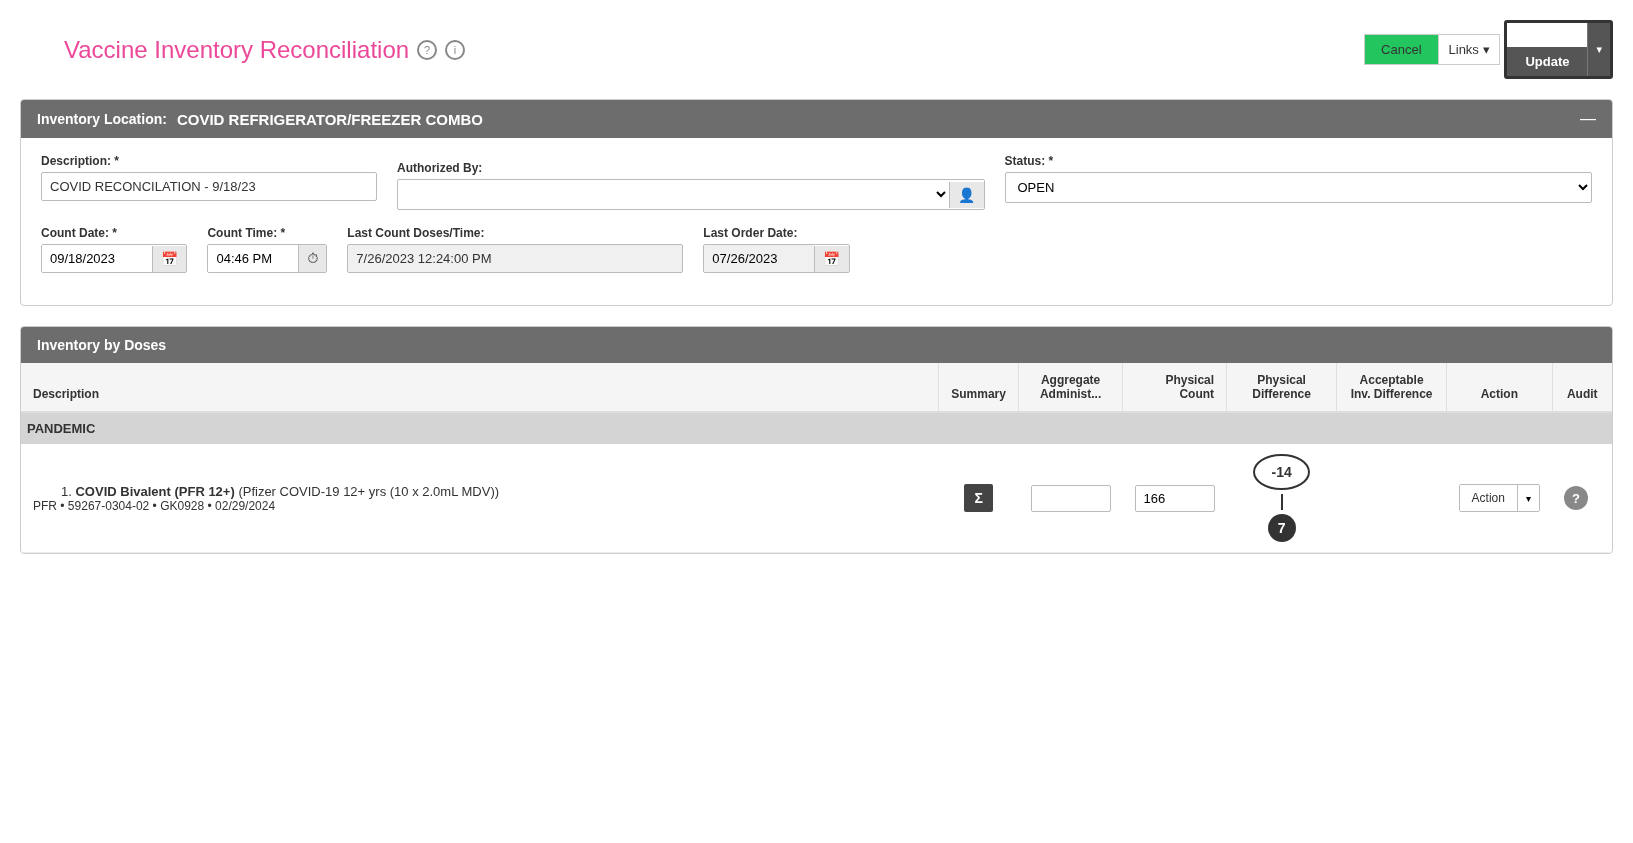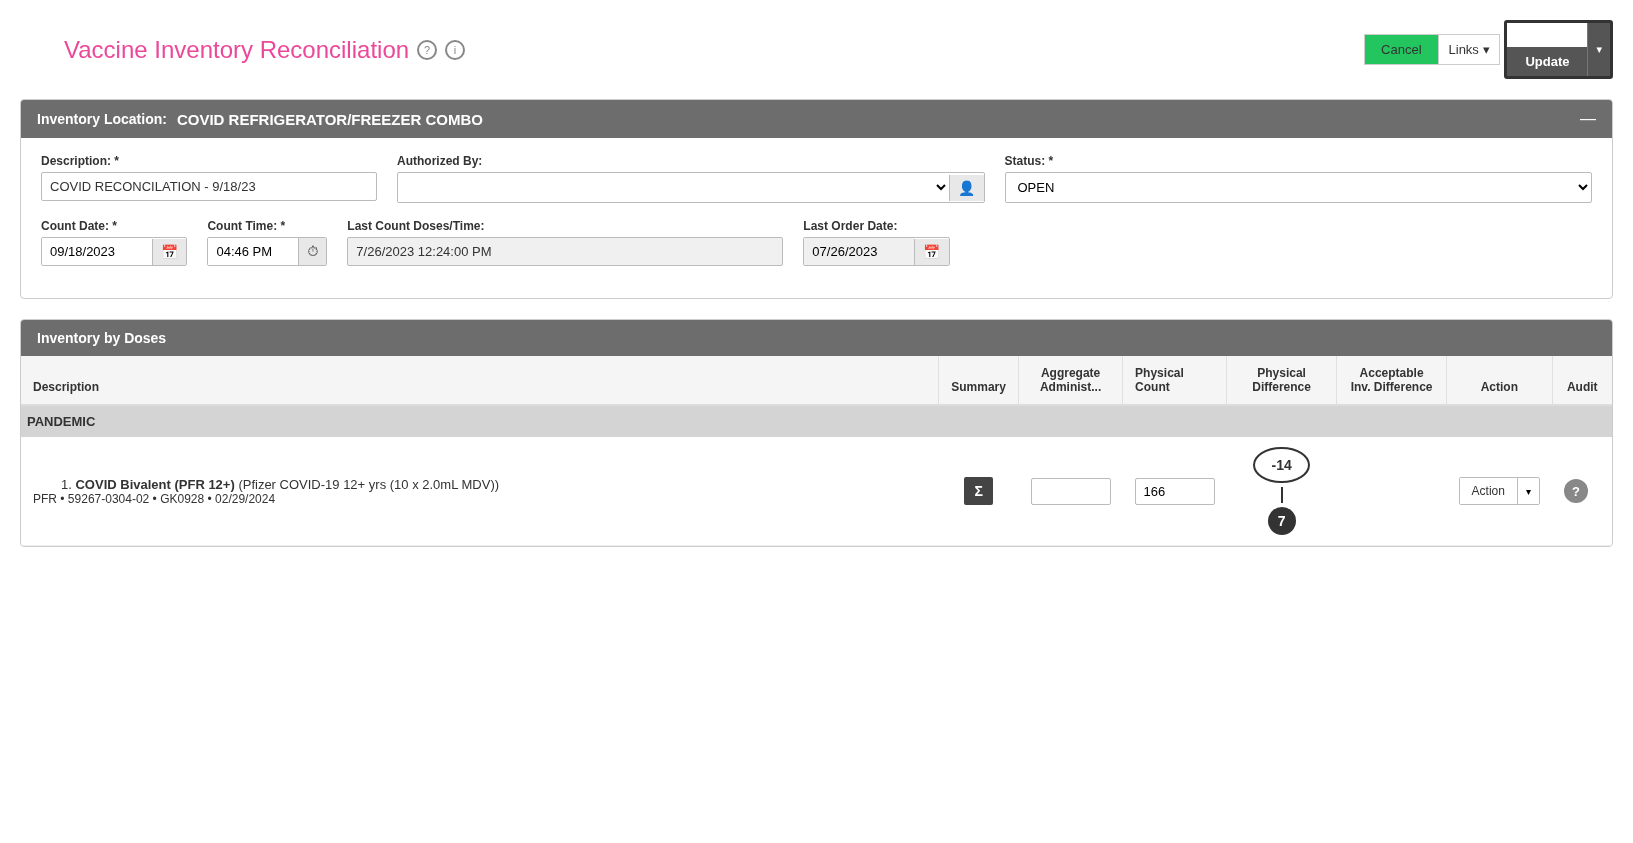--- a/index.html
+++ b/index.html
@@ -161,21 +161,21 @@
       background: #fff;
       color: #333;
     }
     .form-input.readonly {
       background: #f0f0f0;
     }
     .form-input-wide {
       width: 336px;
     }
     .form-input-long {
-      width: 436px;
+      width: 336px;
       padding-left: 8px;
     }
     .input-with-icon {
       display: flex;
       align-items: center;
       border: 1px solid #bbb;
       border-radius: 2px;
       background: #fff;
       overflow: hidden;
     }
@@ -400,21 +400,21 @@
     <span class="section-header-collapse">—</span>
   </div>
 
   <div class="form-area">
 
     <div class="form-row">
       <div class="form-group">
         <label class="required">Description:</label>
         <input type="text" class="form-input form-input-wide" value="COVID RECONCILATION - 9/18/23" style="">
       </div>
-      <div class="form-group" style="flex:1;">
+      <div class="form-group" style="flex:1;margin-top:7px;">
         <label>Authorized By:</label>
         <div class="input-with-icon">
           <select style="width:280px;">
             <option value=""></option>
           </select>
           <span class="input-btn">👤</span>
         </div>
       </div>
       <div class="form-group" style="flex:1;">
         <label class="required">Status:</label>
@@ -457,21 +457,21 @@
 </div>
 
 <div class="section-card">
   <div class="table-section-header">Inventory by Doses</div>
   <table class="inventory-table">
     <thead>
       <tr>
         <th>Description</th>
         <th style="width:80px;text-align:center;">Summary</th>
         <th style="width:100px;text-align:center;">Aggregate Administ...</th>
-        <th style="width:90px;text-align:left;">Physical Count</th>
+        <th style="width:90px;text-align:right;">Physical Count</th>
         <th style="width:110px;text-align:center;">Physical Difference</th>
         <th style="width:110px;text-align:center;">Acceptable Inv. Difference</th>
         <th style="width:100px;text-align:center;">Action</th>
         <th style="width:60px;text-align:center;">Audit</th>
       </tr>
     </thead>
     <tbody>
 
       <tr class="group-row">
         <td colspan="8">PANDEMIC</td>

